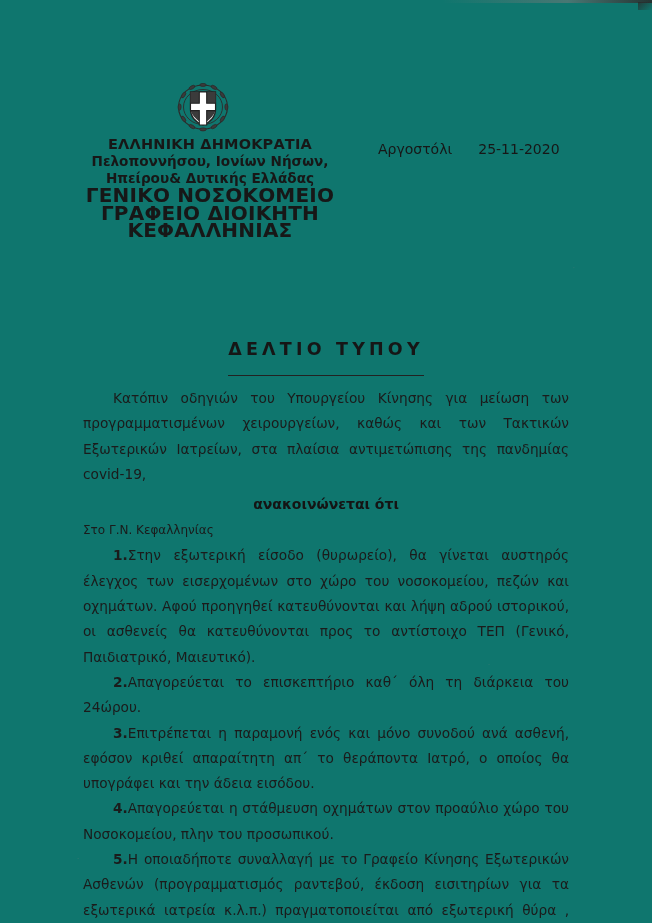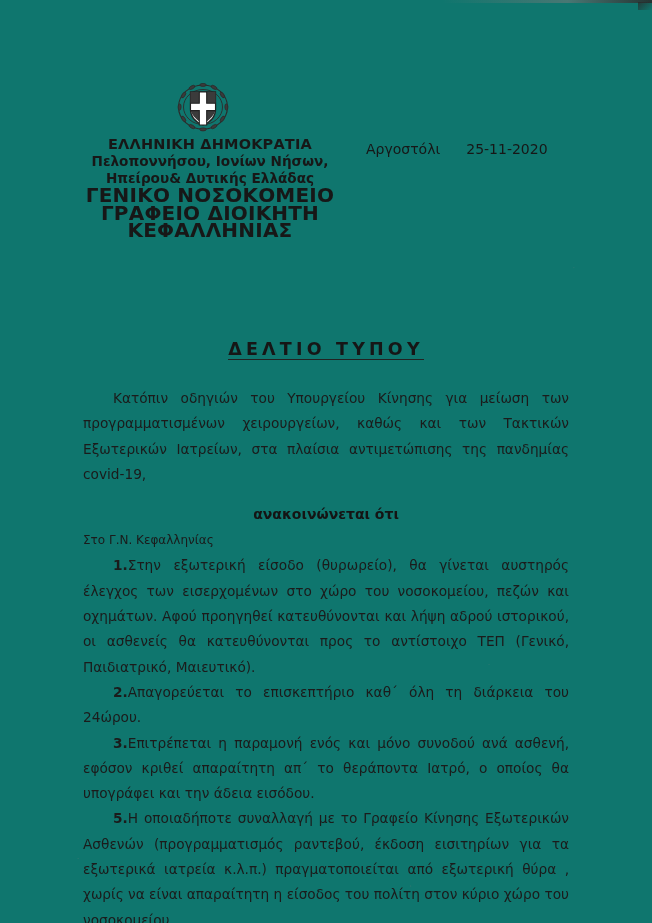--- a/index.html
+++ b/index.html
@@ -83,21 +83,21 @@
   .lh-5, .lh-6, .lh-7 {
     font-size: 20px;
     font-weight: 700;
     letter-spacing: 0.2px;
     line-height: 17.5px;
   }
 
   
   .placedate {
     position: absolute;
-    left: 366px;
+    left: 378px;
     top: 141px;
     font-size: 14px;
     color: #171717;
     white-space: nowrap;
   }
   .placedate .city { margin-right: 26px; }
 
   
   .doc-title {
     position: absolute;
@@ -105,21 +105,21 @@
     top: 339px;
     width: 652px;
     text-align: center;
   }
   .doc-title .tt {
     display: inline-block;
     font-size: 17.5px;
     font-weight: 600;
     letter-spacing: 4.2px;
     border-bottom: 1.6px solid #222;
-    padding-bottom: 0;
+    padding-bottom: 16px;
     color: #161616;
   }
 
   
   .body-wrap {
     position: absolute;
     left: 83px;
     top: 386px;
     width: 486px;
   }
@@ -127,21 +127,21 @@
     margin: 0 0 0 0;
     font-size: 13.7px;
     line-height: 25.3px;
     text-align: justify;
     text-justify: inter-word;
     color: #1b1b1b;
   }
   p.indent { text-indent: 30px; }
 
   .centered-bold {
-    margin: 16px 0 2px 0;
+    margin: 6px 0 2px 0;
     font-size: 14px;
     font-weight: 700;
     text-align: center;
     line-height: 23px;
     color: #141414;
   }
   .plain-line {
     margin: 0;
     font-size: 12px;
     line-height: 25.3px;
@@ -227,19 +227,20 @@
     <p class="centered-bold">ανακοινώνεται ότι</p>
 
     <p class="plain-line">Στο Γ.Ν. Κεφαλληνίας</p>
 
     <p class="para indent"><span class="num">1.</span><span>Στην εξωτερική είσοδο (θυρωρείο), θα γίνεται αυστηρός έλεγχος των εισερχομένων στο χώρο του νοσοκομείου, πεζών και οχημάτων. Αφού προηγηθεί κατευθύνονται και λήψη αδρού ιστορικού, οι ασθενείς θα κατευθύνονται προς το αντίστοιχο ΤΕΠ (Γενικό, Παιδιατρικό, Μαιευτικό).</span></p>
 
     <p class="para indent"><span class="num">2.</span><span>Απαγορεύεται το επισκεπτήριο καθ΄ όλη τη διάρκεια του 24ώρου.</span></p>
 
     <p class="para indent"><span class="num">3.</span><span>Επιτρέπεται η παραμονή ενός και μόνο συνοδού ανά ασθενή, εφόσον κριθεί απαραίτητη απ΄ το θεράποντα Ιατρό, ο οποίος θα υπογράφει και την άδεια εισόδου.</span></p>
 
+    <p class="para indent"><span class="num">4.</span><span>Απαγορεύεται η στάθμευση οχημάτων στον προαύλιο χώρο του Νοσοκομείου, πλην του προσωπικού.</span></p>
 
     <p class="para indent"><span class="num">5.</span><span>Η οποιαδήποτε συναλλαγή με το Γραφείο Κίνησης Εξωτερικών Ασθενών (προγραμματισμός ραντεβού, έκδοση εισιτηρίων για τα εξωτερικά ιατρεία  κ.λ.π.) πραγματοποιείται από εξωτερική θύρα , χωρίς να είναι απαραίτητη η είσοδος του πολίτη στον κύριο χώρο του νοσοκομείου.</span></p>
 
   </div>
 
   <div class="speckle"></div>
 </div>
 
 </body></html>

